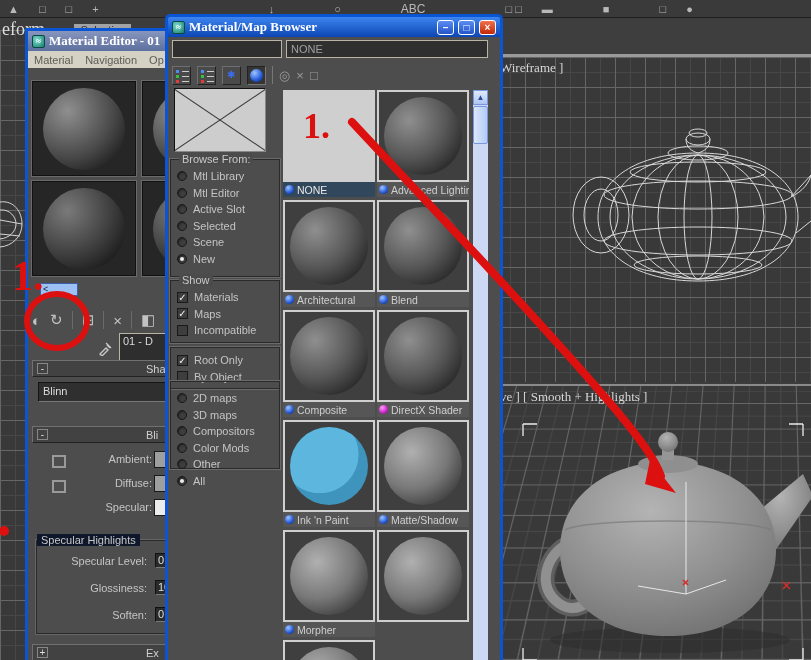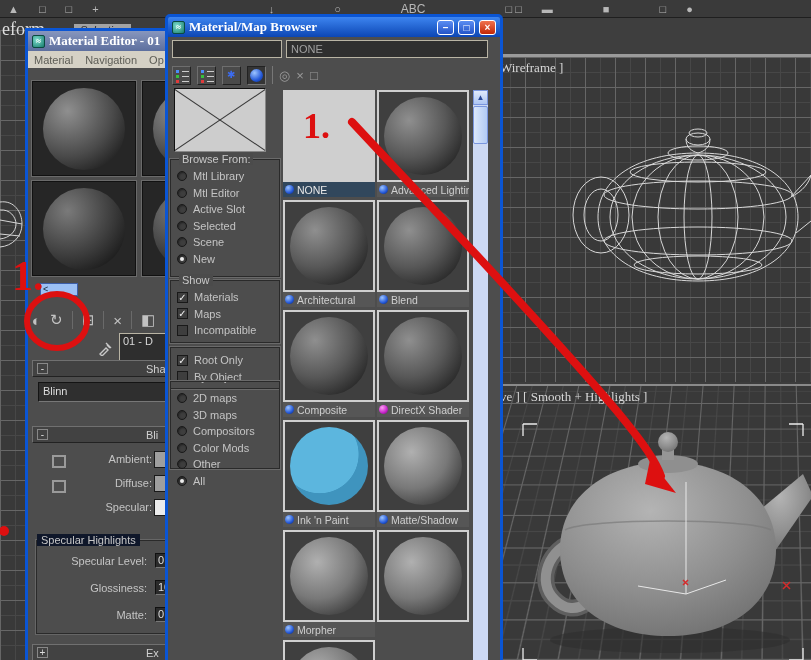--- a/index.html
+++ b/index.html
@@ -309,21 +309,21 @@
     <div class="plabel" style="left:24px;top:446px">Diffuse:</div>
     <div class="swatch" style="top:444px;background:#9e9e9e"></div>
     <div class="plabel" style="left:24px;top:470px">Specular:</div>
     <div class="swatch" style="top:468px;background:#ececec"></div>
     <div class="shgroup">
       <span class="gtitle">Specular Highlights</span>
       <div class="shrow-label" style="left:0;top:14px">Specular Level:</div>
       <div class="shval" style="top:12px">0</div>
       <div class="shrow-label" style="left:0;top:41px">Glossiness:</div>
       <div class="shval" style="top:39px">10</div>
-      <div class="shrow-label" style="left:0;top:68px">Matte:</div>
+      <div class="shrow-label" style="left:0;top:68px">Soften:</div>
       <div class="shval" style="top:66px">0.</div>
     </div>
     <div class="rollout" style="top:613px">
       <span class="mbox">+</span>
       <span class="rtitle">Ex</span>
     </div>
   </div>
 </div>
 
 <div class="win browser">

